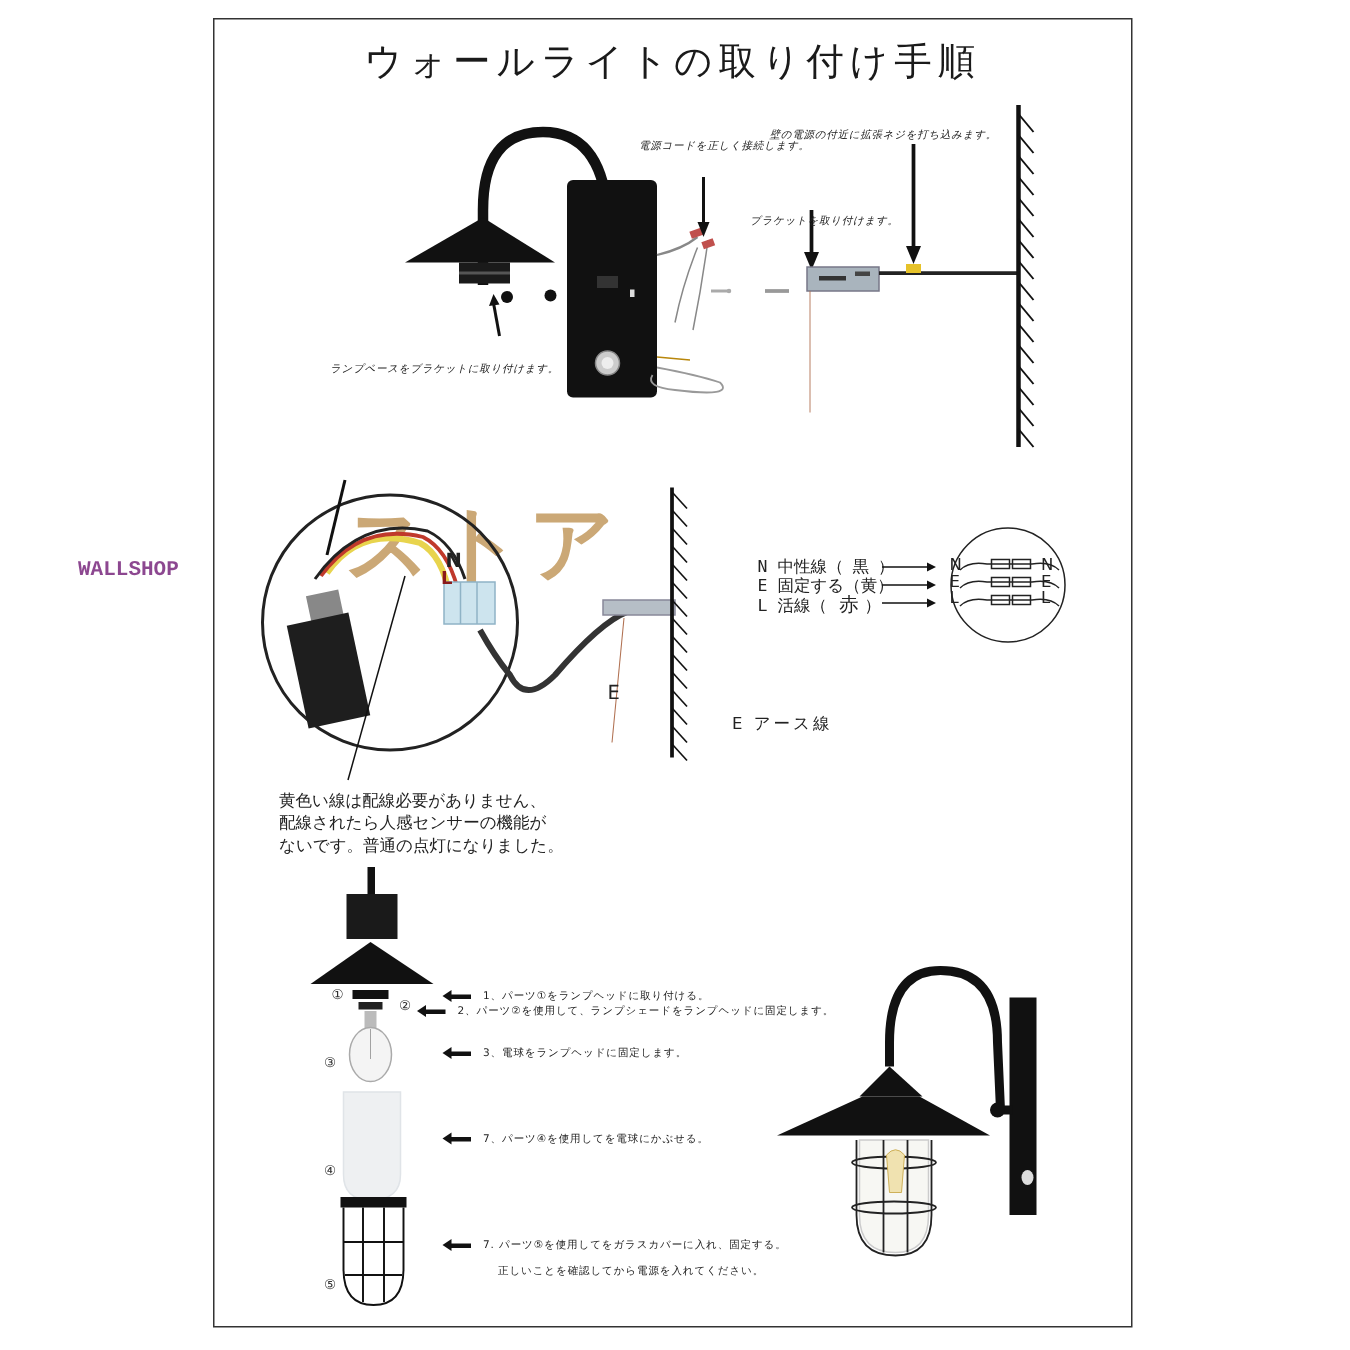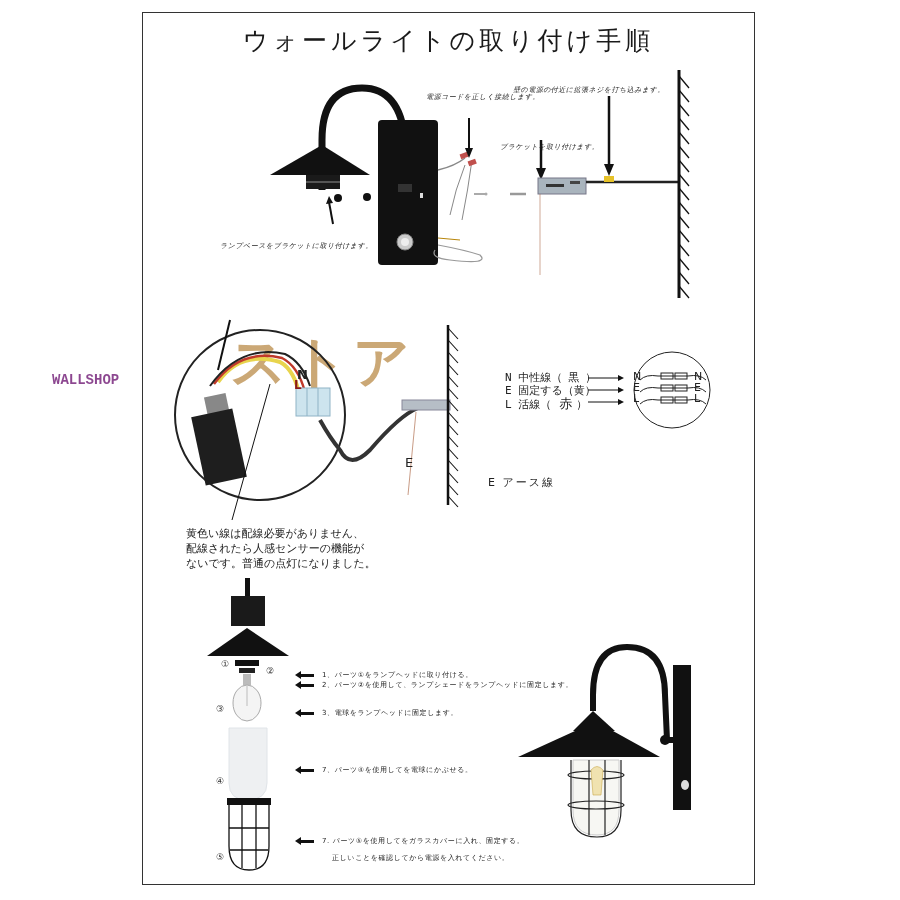--- a/index.html
+++ b/index.html
@@ -2,21 +2,21 @@
 <html><head>
 <meta charset="utf-8">
 <style>
   html, body { margin:0; padding:0; background:#ffffff; }
   body { width:900px; height:900px; position:relative; overflow:hidden; font-family:"DejaVu Sans", sans-serif; color:#111; }
   .frame { position:absolute; left:142px; top:12px; width:613px; height:873px; border:1.5px solid #333; box-sizing:border-box; background:#fff; }
   .title { position:absolute; left:142px; top:24px; width:613px; text-align:center; font-size:25px; letter-spacing:4px; color:#1a1a1a; }
   .note { position:absolute; font-size:7px; color:#222; white-space:nowrap; letter-spacing:0.5px;font-style:italic; }
   .note-lg { position:absolute; font-size:11px; color:#222; line-height:15px; white-space:nowrap; }
   .legend { position:absolute; font-size:11px; color:#222; line-height:13px; font-family:"DejaVu Sans Mono", monospace; }
-  .step { position:absolute; font-size:7px; color:#222; white-space:nowrap; letter-spacing:0.6px;margin-top:11px; }
+  .step { position:absolute; font-size:7px; color:#222; white-space:nowrap; letter-spacing:0.6px; }
   .step .arrow { display:inline-block; width:14px; height:3px; background:#111; vertical-align:middle; margin-right:8px; position:relative; }
   .step .arrow:before { content:""; position:absolute; left:-5px; top:-3px; border-right:6px solid #111; border-top:4.5px solid transparent; border-bottom:4.5px solid transparent; }
   .pnum { position:absolute; font-size:9px; color:#333; }
   .watermark { position:absolute; font-size:56px; color:#a16207; opacity:0.55; font-weight:bold; letter-spacing:4px; white-space:nowrap; }
   .watermark-sm { position:absolute; font-size:14px; color:#701a75; opacity:0.8; font-weight:bold; white-space:nowrap;font-family:Liberation Mono, monospace; }
   svg { position:absolute; overflow:visible; }
 </style>
 </head>
 <body>
 
@@ -235,21 +235,21 @@
   </g>
 </svg>
 
 <div class="pnum" style="left:221px;top:659px;">①</div>
 <div class="pnum" style="left:266px;top:666px;">②</div>
 <div class="pnum" style="left:216px;top:704px;">③</div>
 <div class="pnum" style="left:216px;top:776px;">④</div>
 <div class="pnum" style="left:216px;top:852px;">⑤</div>
 
 <div class="step" style="left:300px;top:659px;"><span class="arrow"></span><span>1、パーツ①をランプヘッドに取り付ける。</span></div>
-<div class="step" style="left:300px;top:669px;"><span class="arrow"></span><span>2、パーツ②を使用して、ランプシェードをランプヘッドに固定します。</span></div>
+<div class="step" style="left:283px;top:669px;"><span class="arrow"></span><span>2、パーツ②を使用して、ランプシェードをランプヘッドに固定します。</span></div>
 <div class="step" style="left:300px;top:697px;"><span class="arrow"></span><span>3、電球をランプヘッドに固定します。</span></div>
 <div class="step" style="left:300px;top:754px;"><span class="arrow"></span><span>7、パーツ④を使用してを電球にかぶせる。</span></div>
 <div class="step" style="left:300px;top:825px;"><span class="arrow"></span><span>7. パーツ⑤を使用してをガラスカバーに入れ、固定する。</span></div>
 <div class="step" style="left:332px;top:842px;">正しいことを確認してから電源を入れてください。</div>
 
 <svg style="left:515px;top:635px;" width="180" height="200">
 
   <rect x="168" y="30" width="18" height="145" fill="#111" transform="translate(-10 0)"></rect>
 
   <path d="M160 105 L152 105 L150 60 Q150 12 112 12 Q78 12 78 60 L78 76" fill="none" stroke="#111" stroke-width="6"></path>

